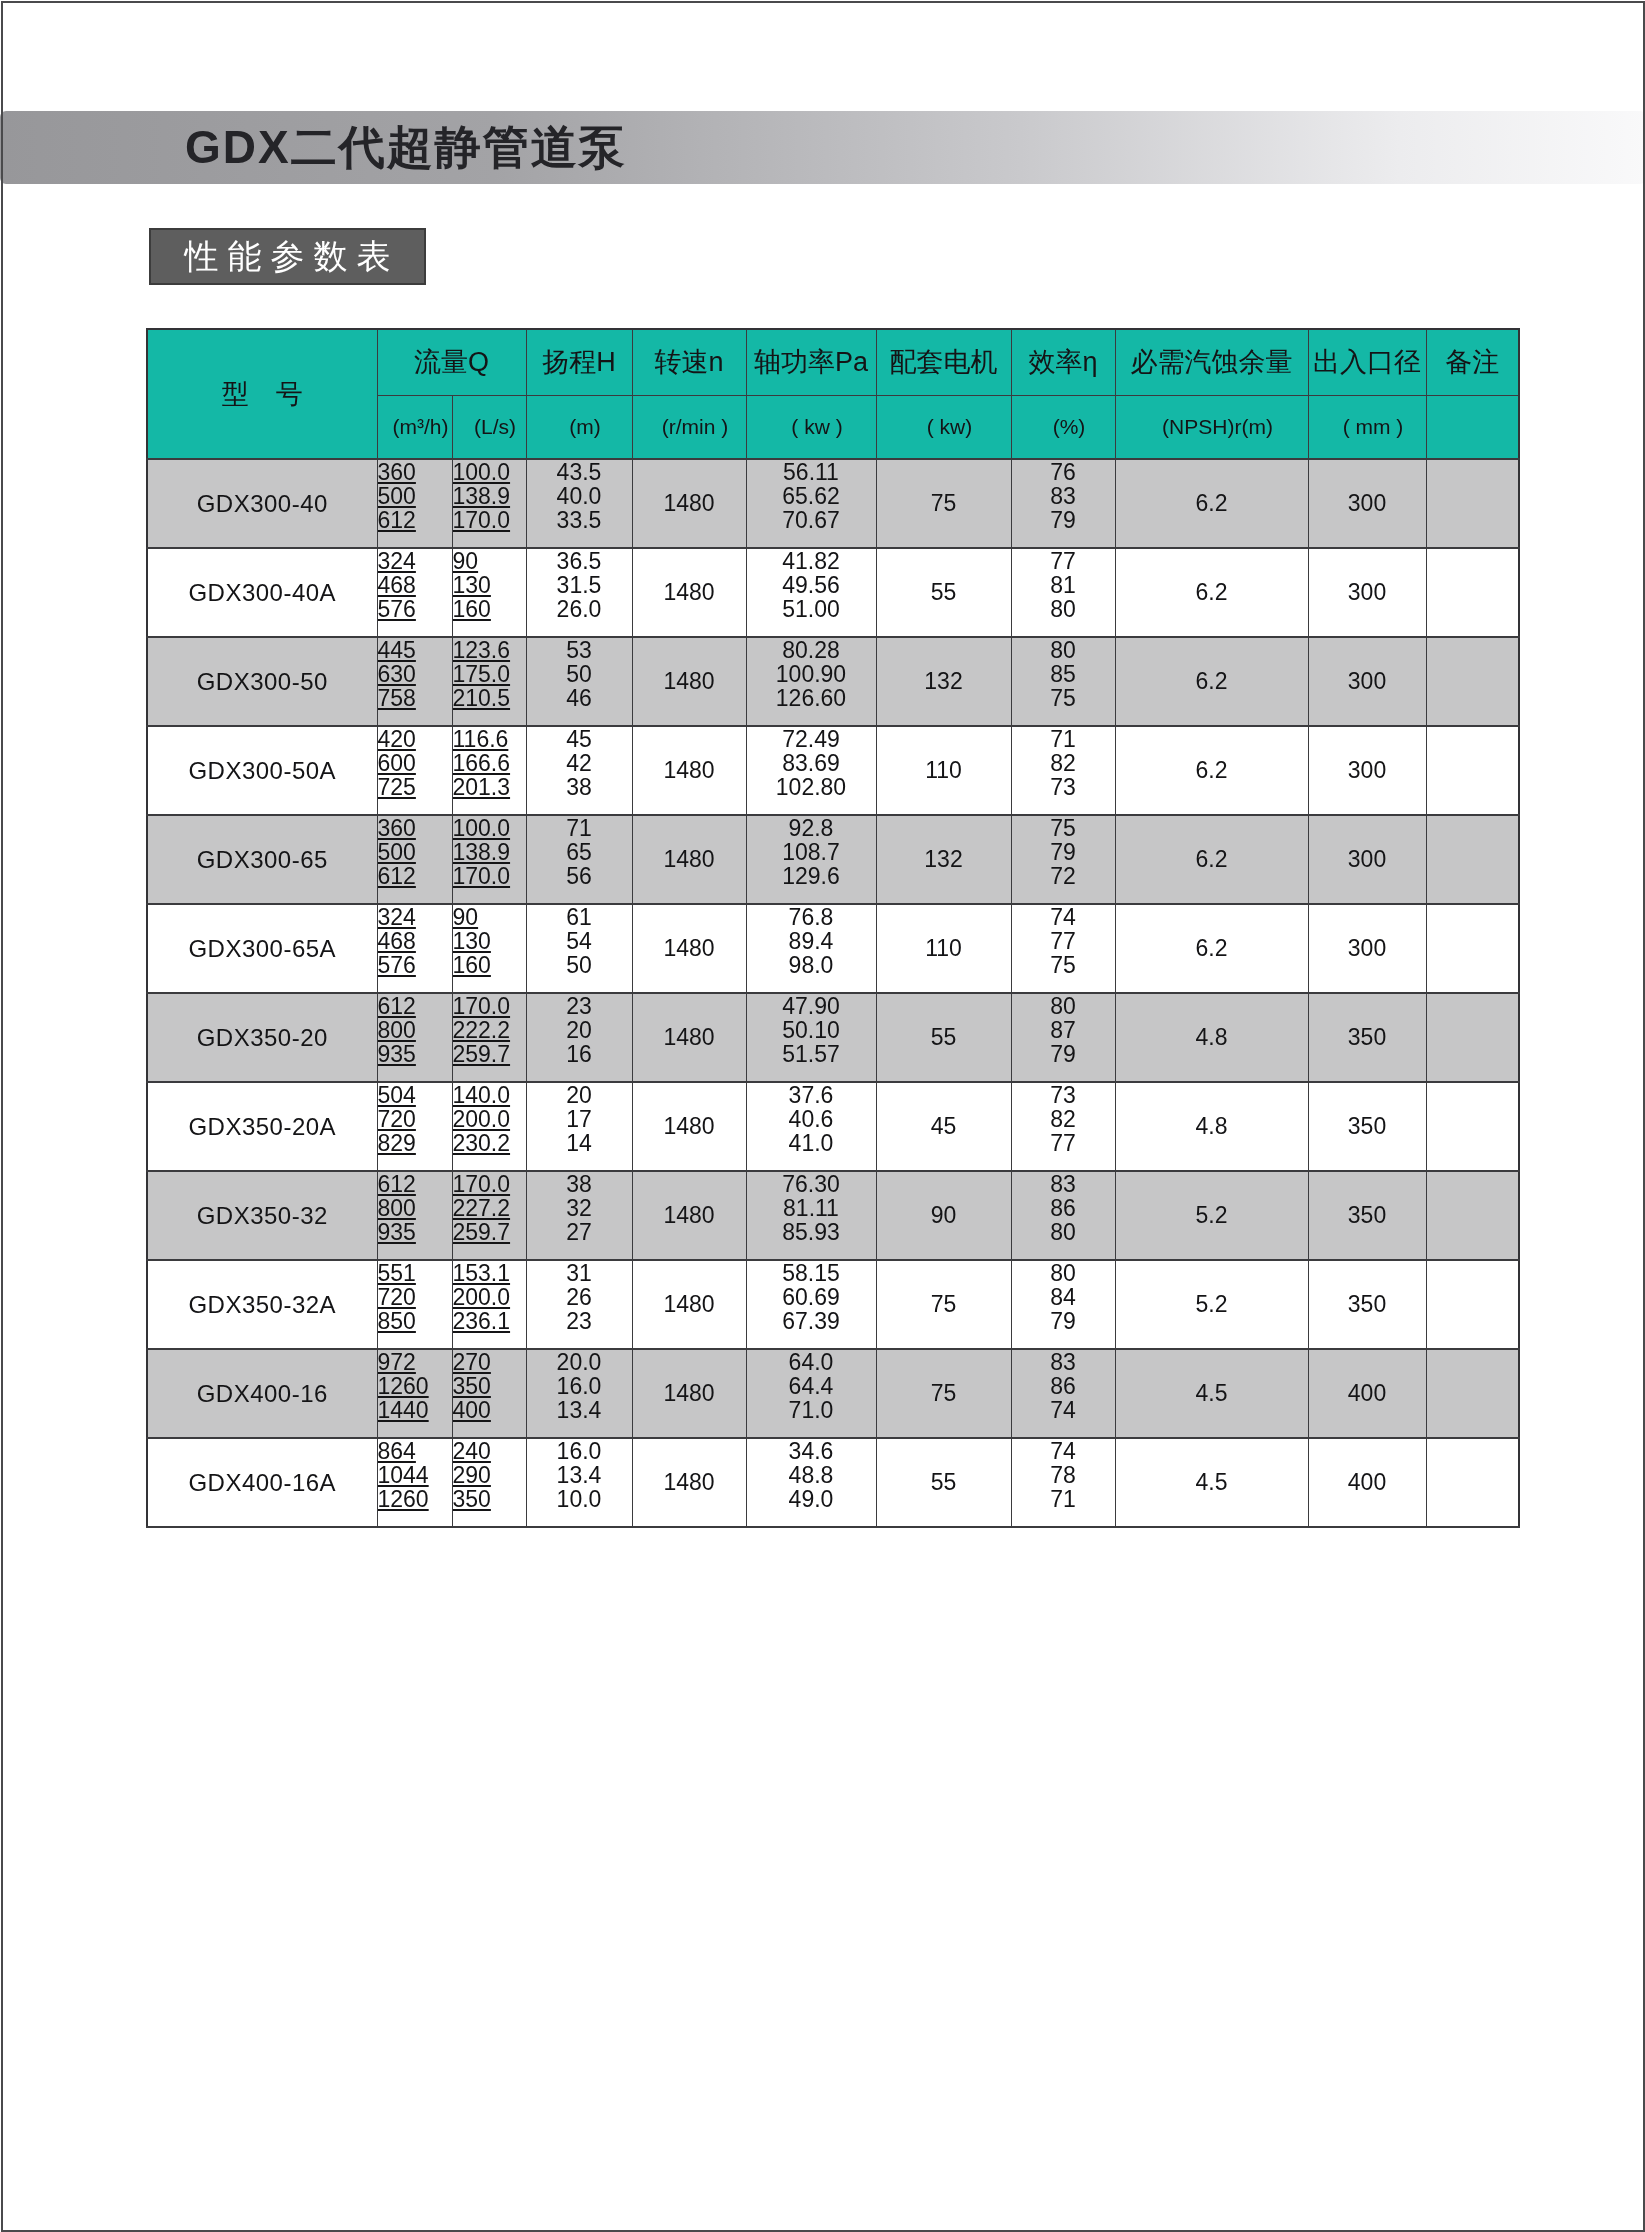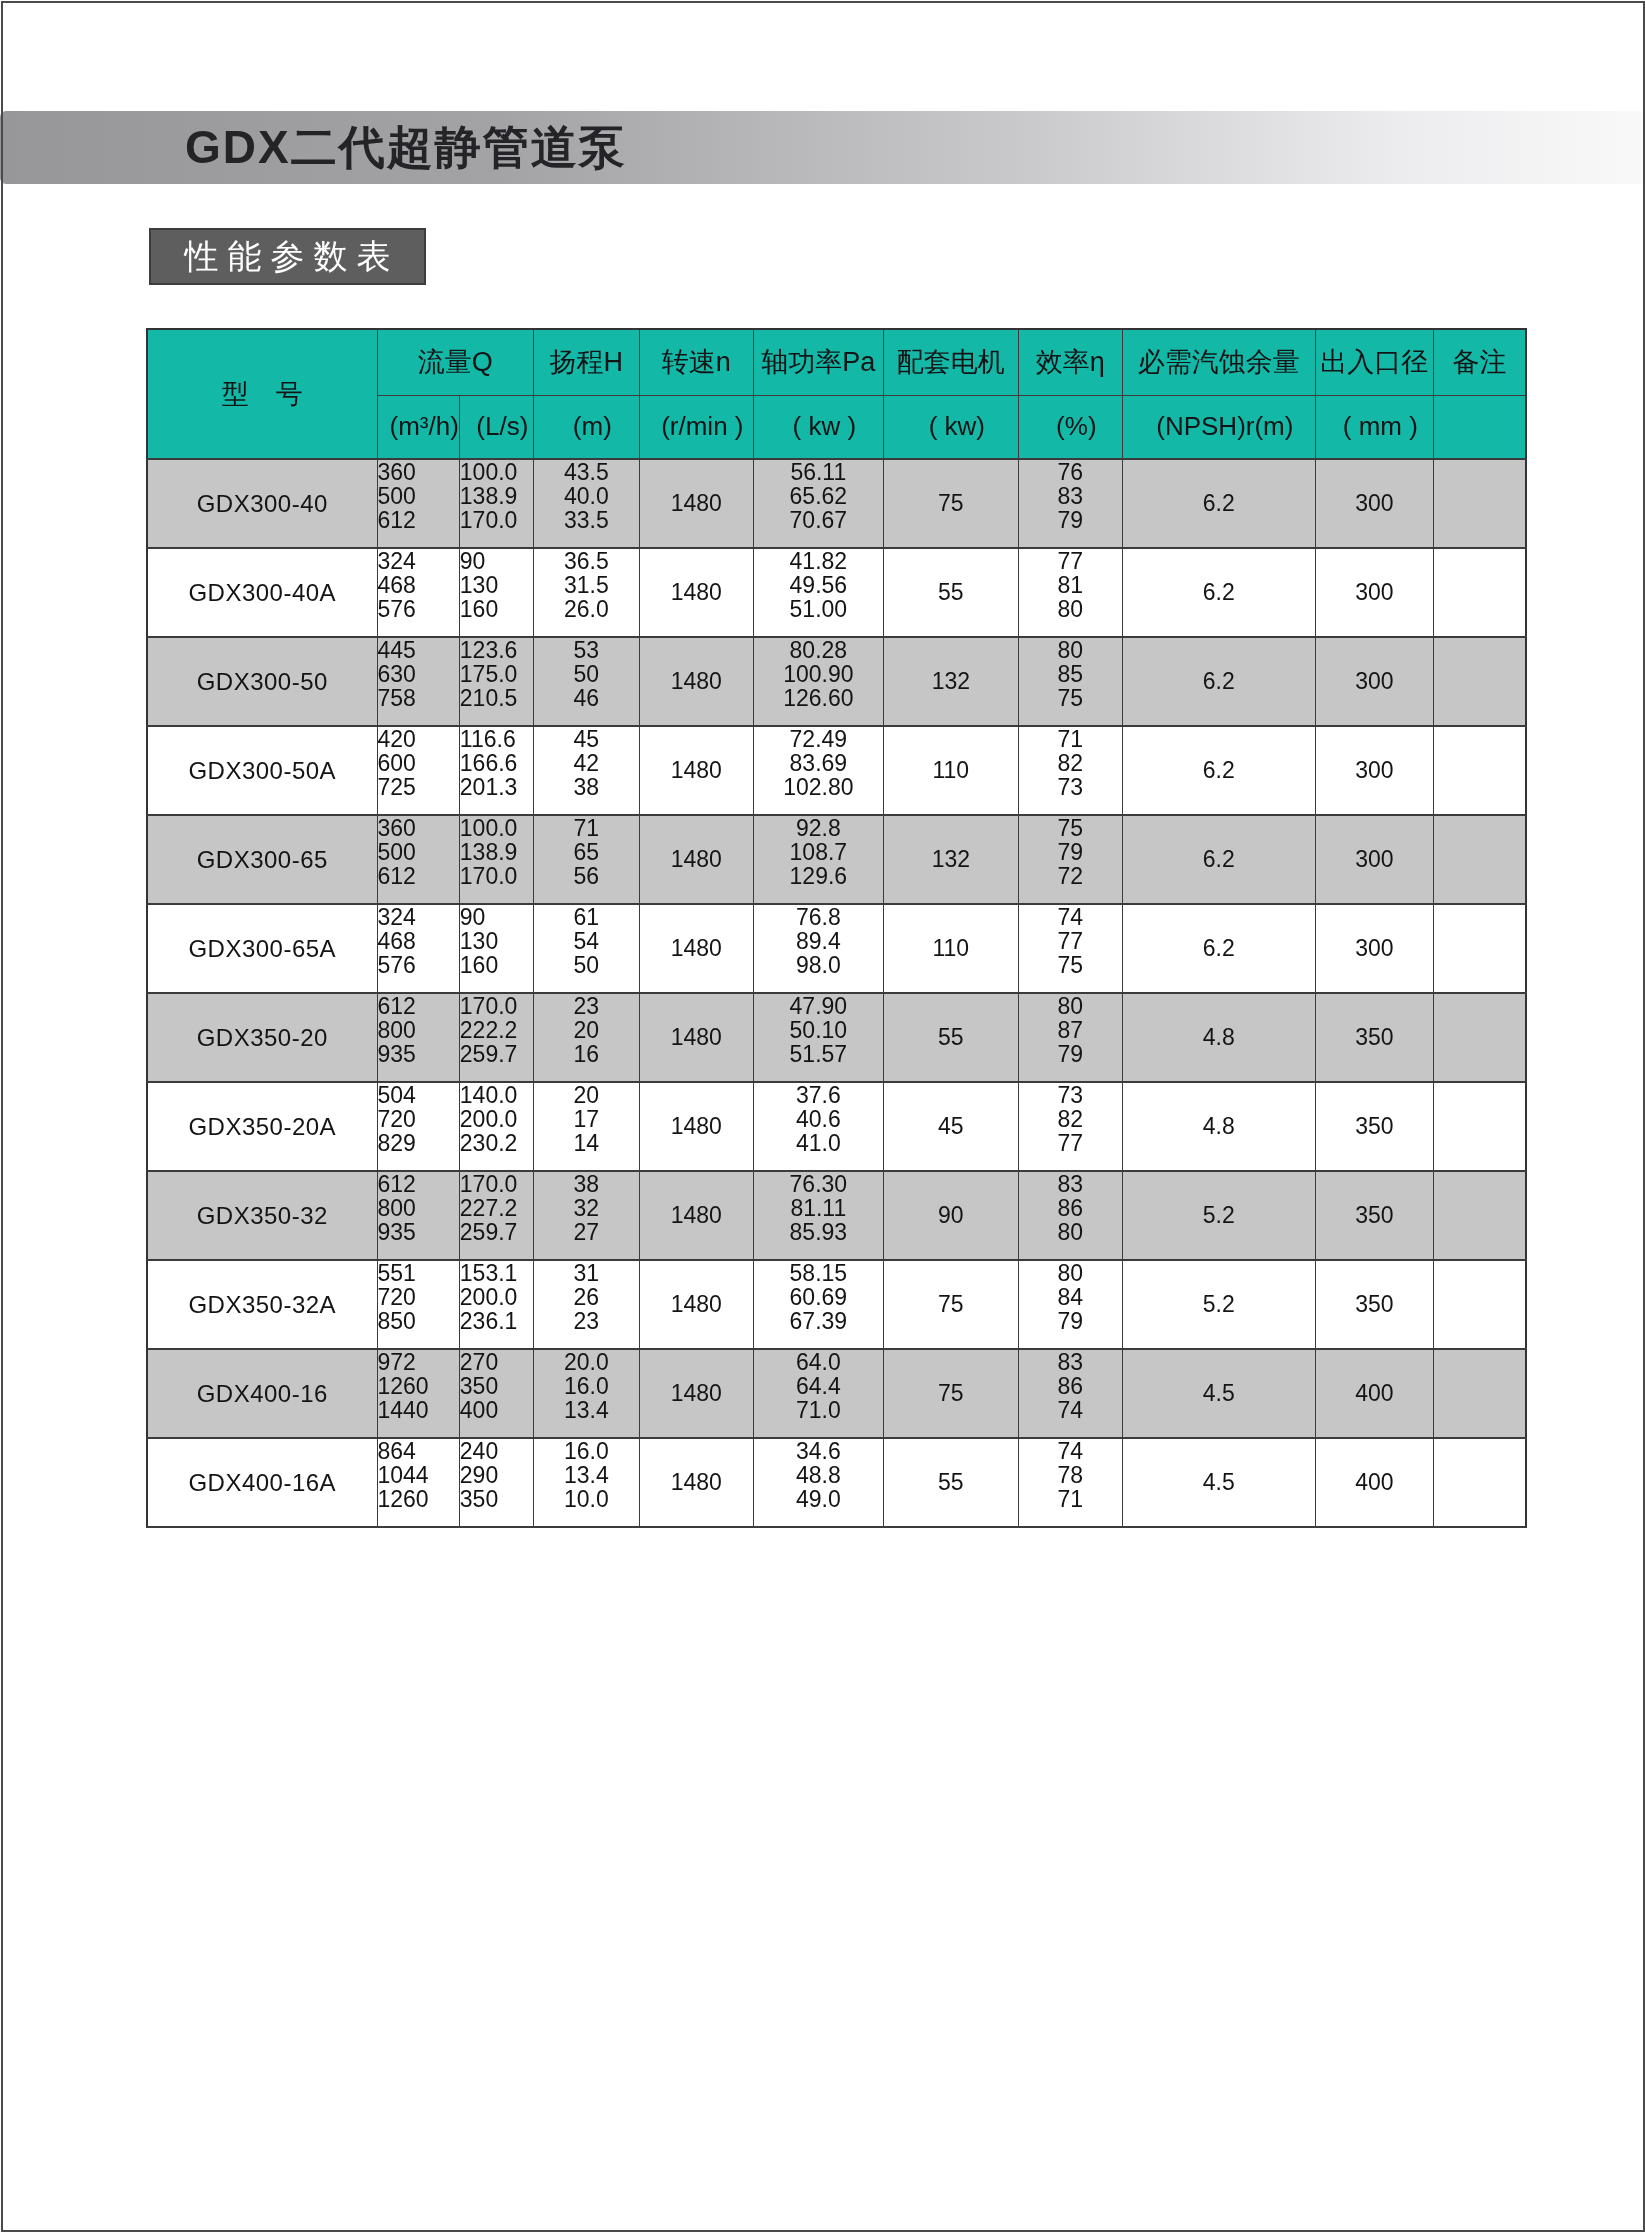--- a/index.html
+++ b/index.html
@@ -32,29 +32,29 @@
     border:2px solid #333336;
     font-size:23px;color:#141416;
   }
   .param-table th,.param-table td{
     border:1px solid #3b3b3e;padding:0;box-sizing:border-box;
     font-weight:normal;overflow:hidden;
   }
   .param-table thead tr.hdr-main{height:66px;}
   .param-table thead tr.hdr-unit{height:64px;}
   .param-table thead th{font-size:27px;text-align:center;vertical-align:middle;background:#14b8a6;}
-  .param-table thead tr.hdr-unit th{font-size:26px;padding-left:12px;}
+  .param-table thead tr.hdr-unit th{font-size:21px;padding-left:12px;}
   .param-table tbody tr{height:89px;}
   .param-table tbody tr.shaded td{background:#c6c6c7;}
   .param-table tbody td{border-top-width:2px;border-bottom-width:2px;}
   .c-model{text-align:center;vertical-align:middle;font-size:24px;letter-spacing:0.5px;}
   .c-single{text-align:center;vertical-align:middle;}
   .c-lines{vertical-align:top;}
   .c-lines .ln{line-height:24px;height:24px;white-space:nowrap;}
-  .c-left{text-align:left;padding-left:3px;}
+  .c-left{text-align:left;padding-left:3px;text-decoration:underline;}
   .c-center{text-align:center;}
 </style>
 </head>
 <body>
 
 <div class="page-frame"></div>
 
 <div class="title-band">
   <div class="band-title">GDX二代超静管道泵</div>
 </div>

